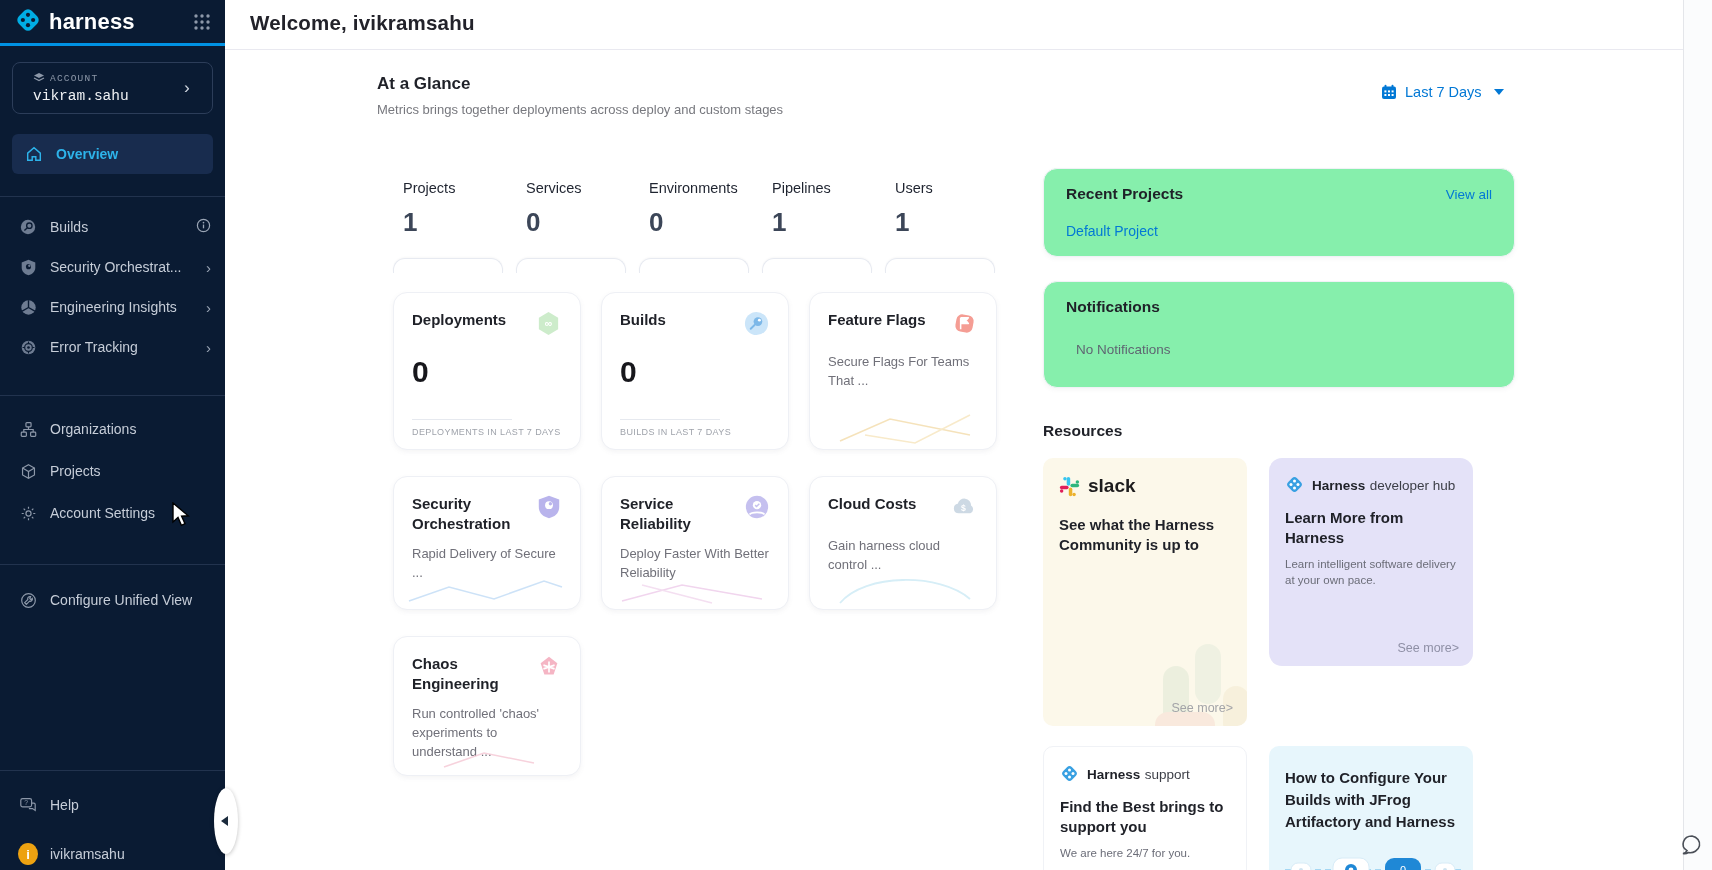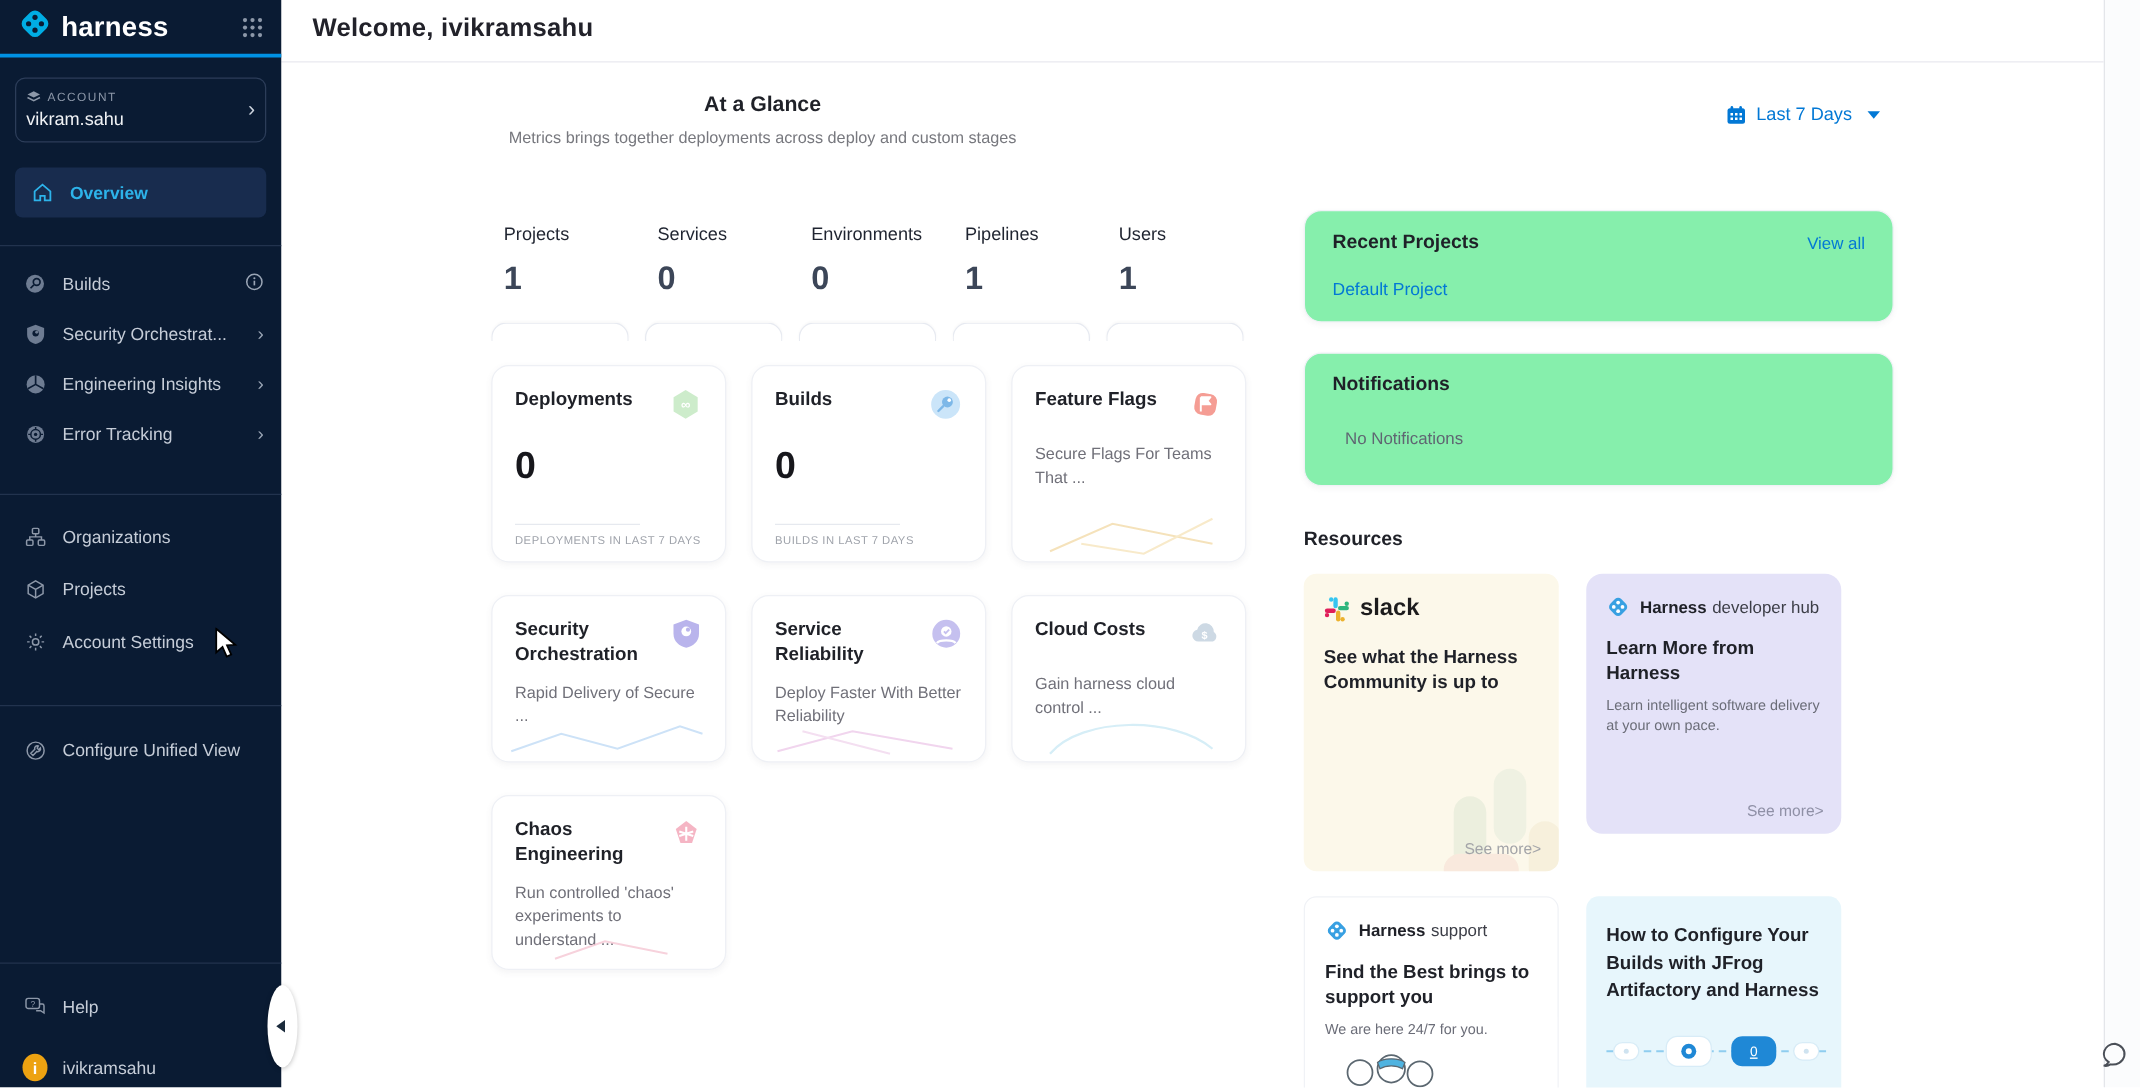--- a/index.html
+++ b/index.html
@@ -7,21 +7,21 @@
               font-family:"Liberation Sans", sans-serif; position:relative; }
 
   
   .sidebar { position:absolute; left:0; top:0; width:225px; height:870px;
              background:#0a1b33; color:#c6cdd8; z-index:5; }
   .logo-row { height:46px; display:flex; align-items:center; padding:0 14px;
               border-bottom:3px solid #0092e4; }
   .logo-row .brand { color:#fff; font-size:22px; font-weight:bold; letter-spacing:.2px; margin-left:7px; flex:1; }
   .grid-btn { cursor:pointer; display:flex; }
   .account-chip { margin:16px 12px 0 12px; border:1px solid #2c3d59; border-radius:8px;
-                  padding:9px 8px; display:flex; align-items:center; cursor:pointer; }
+                  padding:9px 20px; display:flex; align-items:center; cursor:pointer;font-family:Liberation Mono, monospace; }
   .account-chip .col { flex:1; }
   .acct-label { font-size:9.5px; letter-spacing:1.2px; color:#8d98a9; display:flex; align-items:center; gap:5px; }
   .acct-name  { font-size:14.5px; color:#f0f2f5; margin-top:4px; }
   .chev-r { color:#cdd4de; font-size:17px; }
   .nav-item { display:flex; align-items:center; gap:12px; height:40px; padding:0 14px 0 18px;
               font-size:14px; color:#c6cdd8; cursor:pointer; }
   .nav-item .lbl { flex:1; }
   .nav-item .chev { color:#9aa5b5; font-size:15px; }
   .overview { margin:20px 12px 0 12px; height:40px; border-radius:6px; background:#182c4e;
               color:#2db3ea; font-weight:bold; padding:0 12px; }
@@ -43,21 +43,21 @@
                      box-shadow:0 1px 4px rgba(0,0,0,.25); display:flex; align-items:center; justify-content:center; }
   .collapse-handle .tri { width:0; height:0; border-top:5px solid transparent; border-bottom:5px solid transparent;
                           border-right:7px solid #1b2b3c; margin-right:4px; }
 
   
   .main { position:absolute; left:225px; top:0; width:1458px; height:870px; background:#fff; }
   .page-header { height:50px; border-bottom:1px solid #e9e9f0; }
   .page-header h1 { font-size:20.5px; color:#22222a; padding:11px 0 0 25px; letter-spacing:.2px; }
   .content { position:absolute; top:50px; left:0; right:0; bottom:0; }
 
-  .glance-head { position:absolute; left:182px; top:24px;text-align:center; }
+  .glance-head { position:absolute; left:152px; top:24px; }
   .glance-title { font-size:17px; font-weight:bold; color:#1f2128; }
   .glance-sub { font-size:13px; color:#77787e; margin-top:8px; }
 
   .date-filter { position:absolute; left:1156px; top:34px; display:flex; align-items:center; gap:8px;
                  color:#0278d5; font-size:14.5px; cursor:pointer; }
   .caret-down { width:0; height:0; border-left:5px solid transparent; border-right:5px solid transparent;
                 border-top:6px solid #0278d5; margin-left:4px; }
 
   .metrics { position:absolute; left:178px; top:130px; display:flex; }
   .metric { width:123px; }
@@ -88,21 +88,21 @@
            box-shadow:0 2px 4px rgba(96,97,112,.06); padding:16px 22px; }
   .pcard-head { display:flex; justify-content:space-between; align-items:center; }
   .p-title { font-size:15.5px; font-weight:bold; color:#1f2128; }
   .view-all { font-size:13.5px; color:#0278d5; cursor:pointer; }
   .proj-link { font-size:14px; color:#0278d5; margin-top:20px; cursor:pointer; display:inline-block; }
   .notif-card { margin-top:24px; padding-bottom:30px; }
   .no-notif { font-size:13.5px; color:#5f6672; margin-top:26px; padding-left:10px; }
   .resources-title { font-size:15.5px; font-weight:bold; color:#1f2128; margin-top:34px; }
   .res-grid { margin-top:18px; display:grid; grid-template-columns:204px 204px; column-gap:22px; row-gap:20px; }
   .rcard { position:relative; border-radius:10px; padding:17px 16px; overflow:hidden; cursor:pointer; }
-  .rcard-slack { background:#fcf8ea; height:238px; }
+  .rcard-slack { background:#fcf8ea; height:268px; }
   .rcard-devhub { background:#e4e2f8; height:208px;border-radius:13px; }
   .rcard-support { background:#fff; border:1px solid #f0f2f6; height:200px; }
   .rcard-jfrog { background:#e7f6fc; height:200px; }
   .brand-row { display:flex; align-items:center; gap:8px; }
   .slack-word { font-size:19px; font-weight:bold; color:#1d1c1d; }
   .brand-bold { font-size:13.5px; font-weight:bold; color:#1f2128; }
   .brand-rest { font-size:13.5px; color:#3c3e47; }
   .r-headline { font-size:15px; font-weight:bold; color:#1f2128; line-height:1.35; margin-top:18px; }
   .r-headline.tight { margin-top:14px; }
   .r-desc { font-size:11.5px; color:#6b6d78; line-height:1.4; margin-top:7px; }

